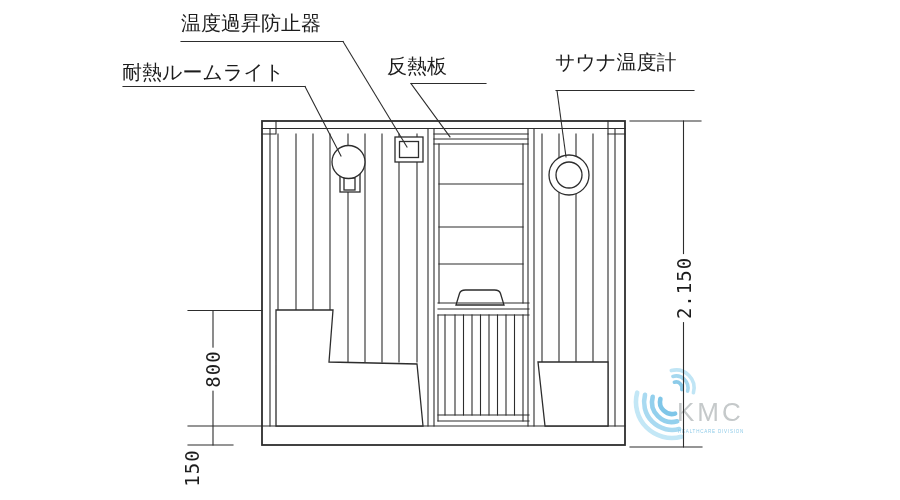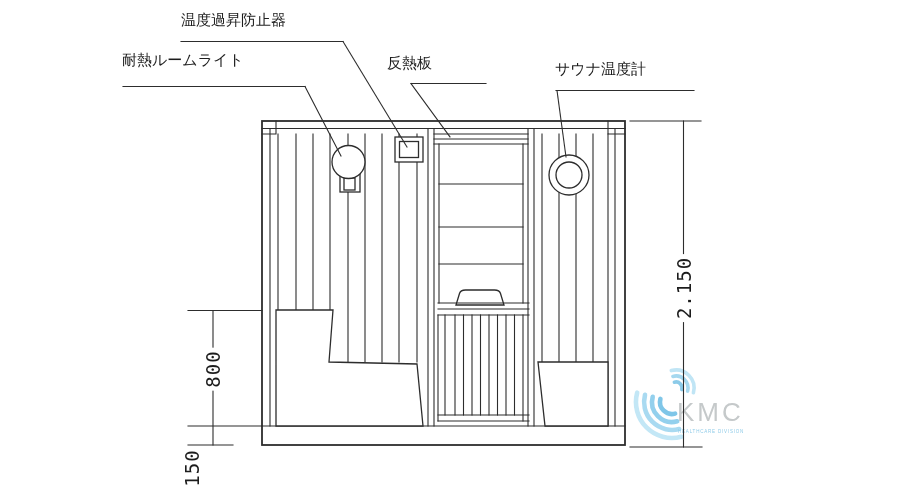--- a/index.html
+++ b/index.html
@@ -2,21 +2,21 @@
 <html><head>
 <meta charset="utf-8">
 <style>
   html,body{margin:0;padding:0;background:#fff;}
   #stage{
     position:relative;width:900px;height:500px;background:#ffffff;overflow:hidden;
     font-family:"Liberation Sans", sans-serif;
   }
   #stage svg.main{position:absolute;left:0;top:0;z-index:2;}
   .callout{
-    position:absolute;z-index:3;color:#1c1c1c;font-size:15px;line-height:1.1;
+    position:absolute;z-index:3;color:#1c1c1c;font-size:20px;line-height:1.1;
     white-space:nowrap;letter-spacing:0px;font-weight:500;
   }
   .dim{
     position:absolute;z-index:3;color:#1c1c1c;background:#ffffff;
     font-family:"DejaVu Sans Mono", monospace;font-size:19px;letter-spacing:1px;
     white-space:nowrap;transform:translate(-50%,-50%) rotate(-90deg);
     padding:1px 3px;font-weight:500;
   }
   #watermark{position:absolute;left:620px;top:355px;width:140px;height:100px;z-index:1;}
   #watermark .wm-text{
@@ -171,20 +171,20 @@
     </g>
 
     <g>
       <line class="ln" x1="630" y1="121" x2="701" y2="121"></line>
       <line class="ln" x1="630" y1="447" x2="702" y2="447"></line>
       <line class="ln" x1="683.5" y1="121" x2="683.5" y2="447"></line>
     </g>
   </svg>
 
   <div class="callout" style="left:181px;top:12px;">温度過昇防止器</div>
-  <div class="callout" style="left:122px;top:52px;">耐熱ルームライト</div>
+  <div class="callout" style="left:122px;top:61px;">耐熱ルームライト</div>
   <div class="callout" style="left:387px;top:55px;">反熱板</div>
-  <div class="callout" style="left:555px;top:61px;">サウナ温度計</div>
+  <div class="callout" style="left:555px;top:51px;">サウナ温度計</div>
 
   <div class="dim" style="left:683.5px;top:288px;">2.150</div>
   <div class="dim" style="left:213px;top:369px;">800</div>
   <div class="dim" style="left:192px;top:468px;">150</div>
 </div>
 
 </body></html>

